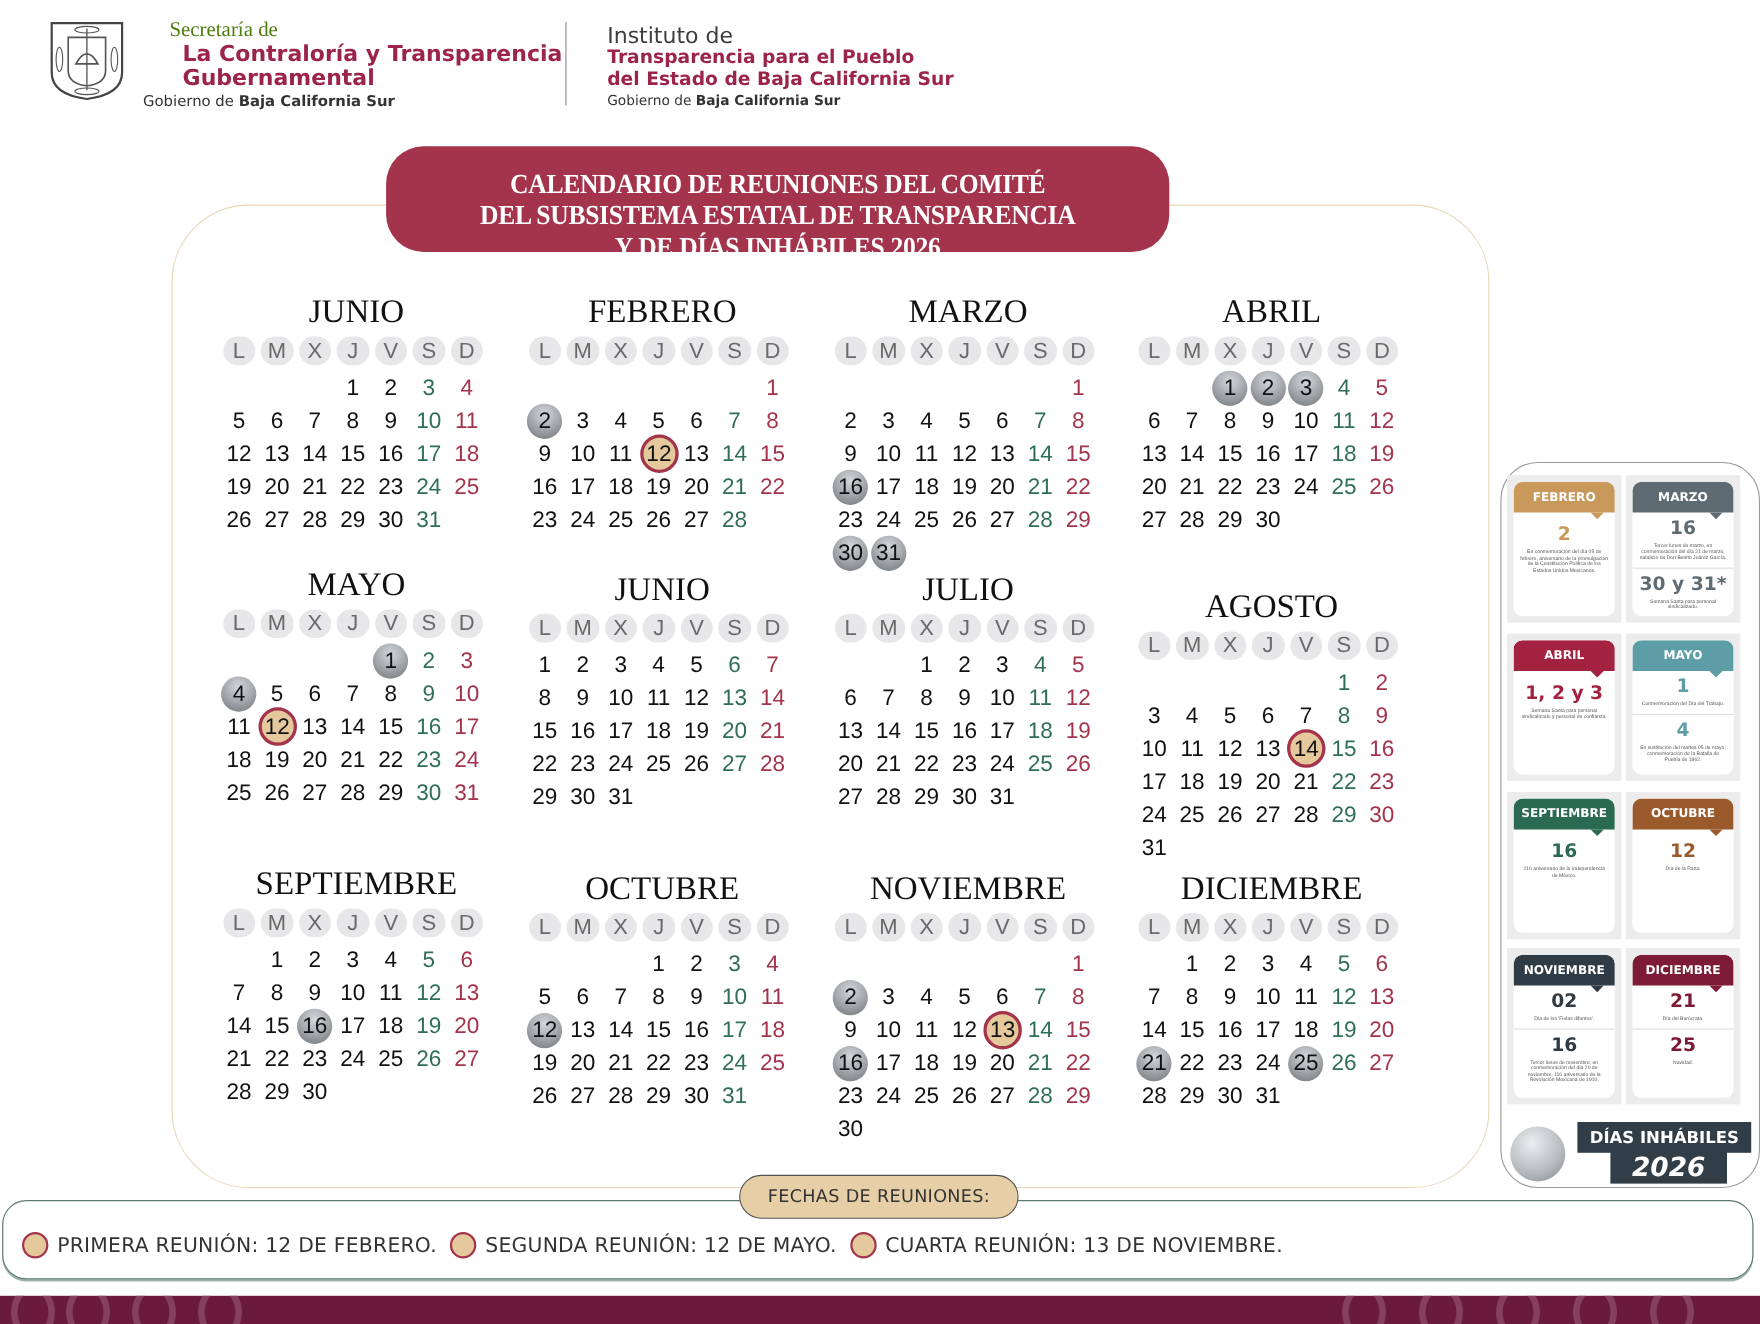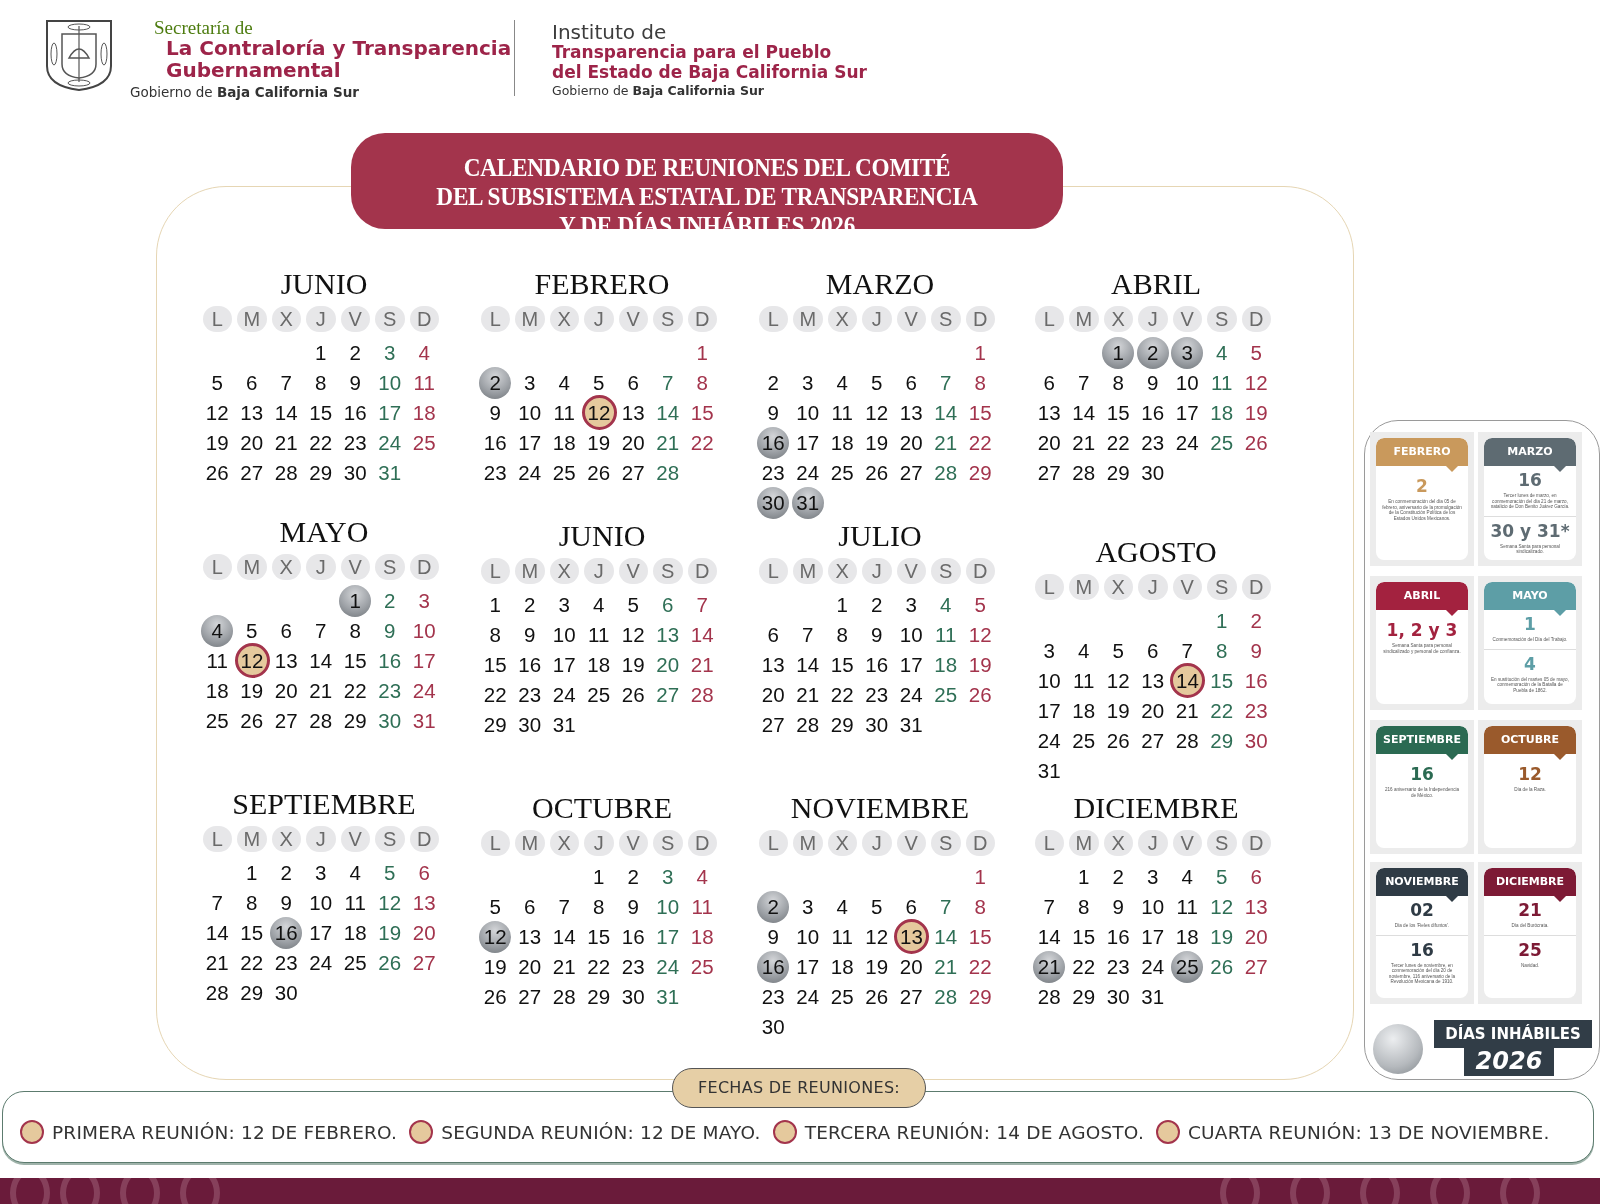--- a/index.html
+++ b/index.html
@@ -49,21 +49,21 @@
   .card-inner { background: #fff; border-radius: 8px; height: 100%; position: relative; overflow: hidden; }
   .card-head { color: #fff; font-family: "DejaVu Sans", sans-serif; font-weight: bold; font-size: 11px; text-align: center;
     height: 28px; line-height: 28px; border-radius: 8px 8px 0 0; position: relative; }
   .card-head::after { content: ""; position: absolute; right: 10px; bottom: -6px; border-left: 6px solid transparent;
     border-right: 6px solid transparent; border-top: 6px solid; border-top-color: inherit; }
   .card-num { font-family: "DejaVu Sans", sans-serif; font-weight: bold; font-size: 17px; text-align: center; margin-top: 10px; }
   .card-note { font-size: 4.6px; line-height: 5.6px; text-align: center; color: #555; padding: 3px 6px 0; }
   .card-sep { border-top: 1px solid #ddd; margin-top: 6px; }
   .badge { position: absolute; left: 1434px; top: 1020px; width: 158px; background: #313d47; color: #fff;
     font-family: "DejaVu Sans", sans-serif; font-weight: bold; font-size: 15px; text-align: center; height: 28px; line-height: 28px; }
-  .badge-year { position: absolute; left: 1464px; top: 1046px; width: 90px; background: #313d47; color: #fff;
+  .badge-year { position: absolute; left: 1464px; top: 1046px; width: 106px; background: #313d47; color: #fff;
     font-family: "DejaVu Sans", sans-serif; font-weight: bold; font-style: italic; font-size: 24px; text-align: center; height: 30px; line-height: 30px; }
   .gray-dot { position: absolute; left: 1373px; top: 1024px; width: 50px; height: 50px; border-radius: 50%;
     background: radial-gradient(circle at 40% 30%, #eceef0 0%, #b5b9bd 60%, #7f858a 100%); }
 
   
   .fechas-box { position: absolute; left: 2px; top: 1091px; width: 1592px; height: 72px; border: 1.5px solid #5c7b6e;
     border-radius: 22px; background: #fff; box-shadow: 0 2px 0 #9fb3aa; }
   .fechas-tab { position: absolute; left: 672px; top: 1068px; width: 254px; height: 40px; background: #e6cfa6;
     border: 1.5px solid #555; border-radius: 20px; text-align: center; line-height: 38px;
     font-family: "DejaVu Sans", sans-serif; font-size: 16px; color: #333; letter-spacing: 0.3px; z-index: 3; }
@@ -751,24 +751,20 @@
     <div class="meet-item">
       <span class="meet-dot"></span>
       <span>PRIMERA REUNIÓN: 12 DE FEBRERO.</span>
     </div>
     <div class="meet-item">
       <span class="meet-dot"></span>
       <span>SEGUNDA REUNIÓN: 12 DE MAYO.</span>
     </div>
     <div class="meet-item">
       <span class="meet-dot"></span>
-      <span>TERCERA REUNIÓN: 14 DE AGOSTO.</span>
-    </div>
-    <div class="meet-item">
-      <span class="meet-dot"></span>
       <span>CUARTA REUNIÓN: 13 DE NOVIEMBRE.</span>
     </div>
   </div>
 
 <div class="footer-band">
   <div class="swirl" style="left:10px"></div>
   <div class="swirl" style="left:60px"></div>
   <div class="swirl" style="left:120px"></div>
   <div class="swirl" style="left:180px"></div>
   <div class="swirl" style="left:1220px"></div>

